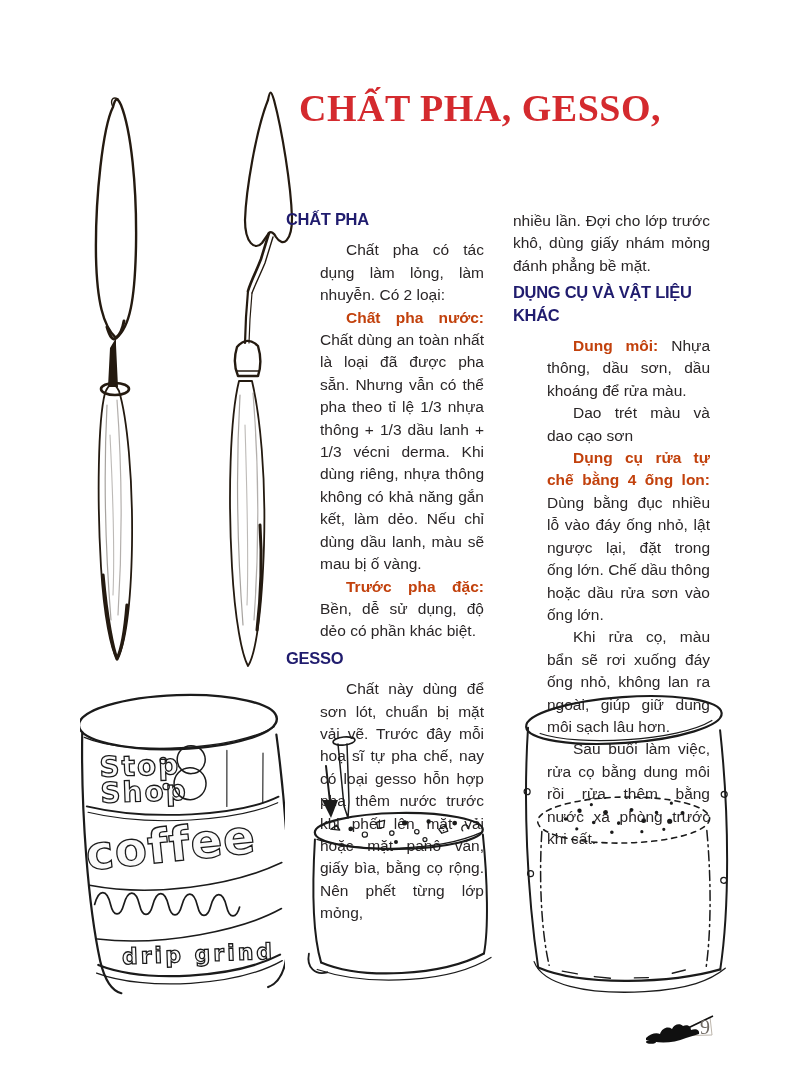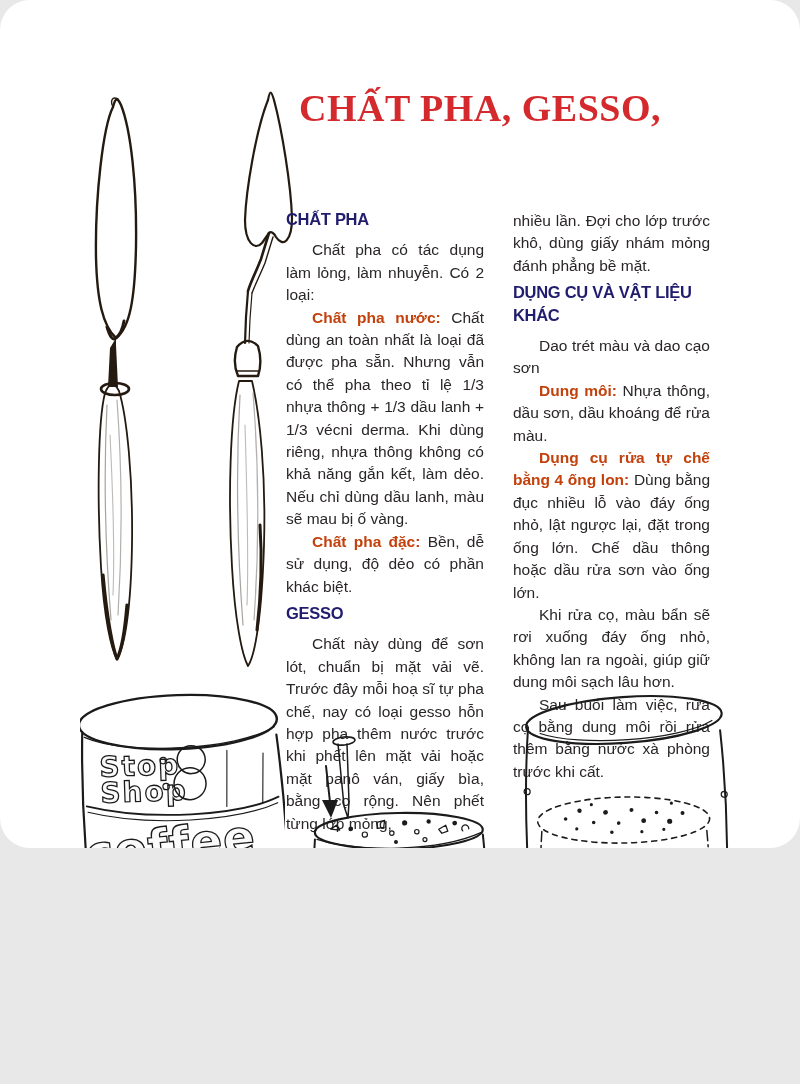--- a/index.html
+++ b/index.html
@@ -1,35 +1,34 @@
 <!DOCTYPE html>
 <html lang="vi"><head>
 <meta charset="utf-8">
 <style>
   html,body{margin:0;padding:0;background:#e8e8e8;}
   .page{
-    position:relative;width:800px;height:848px;background:#ffffff;
+    position:relative;width:800px;height:1084px;background:#ffffff;
     margin:0 auto;overflow:hidden;
     font-family:"Liberation Sans","DejaVu Sans",sans-serif;
     color:#2a2627;
-    border-radius:30px;
   }
   
   .title{
     position:absolute;left:299px;top:84px;width:420px;
     font-family:"Liberation Serif","DejaVu Serif",serif;
     font-weight:bold;font-size:38px;line-height:49px;
     color:#d42a2e;letter-spacing:.5px;
   }
   
   .col{position:absolute;top:208px;font-size:15.5px;line-height:22.4px;text-align:justify;}
   .col-left{left:286px;width:198px;}
   .col-right{left:513px;top:210px;width:197px;}
   .col p{margin:0;}
-  .col p.indent{text-indent:26px;}
+  .col p.indent{text-indent:26px;margin-left:34px;}
   h2{
     font-size:16.5px;font-weight:bold;color:#201c6e;
     letter-spacing:-.3px;margin:0 0 9px 0;text-align:left;
   }
   h2.gap{margin-top:4px;}
   .lead{color:#c2410c;font-weight:bold;}
   
   .illus{position:absolute;}
   .sketch{stroke:#241a10;fill:none;stroke-linecap:round;stroke-linejoin:round;}
   .ink{stroke:#1b1b1b;fill:none;stroke-linecap:round;stroke-linejoin:round;}
@@ -81,30 +80,30 @@
       <path class="sketch" stroke-width="1.2" opacity=".35" d="M198,318 C203,380 205,460 199,545"></path>
       <path class="sketch" stroke-width="1.1" opacity=".3" d="M190,350 C192,420 194,480 192,530"></path>
       <path class="sketch" stroke-width="3" d="M205,450 C207,480 206,520 202,555"></path>
     </g>
   </svg>
 
   <div class="col col-left">
     <h2>CHẤT PHA</h2>
     <p class="indent"><span>Chất pha có tác dụng làm lỏng, làm nhuyễn. Có 2 loại:</span></p>
     <p class="indent"><span class="lead">Chất pha nước:</span> <span>Chất dùng an toàn nhất là loại đã được pha sẵn. Nhưng vẫn có thể pha theo tỉ lệ 1/3 nhựa thông + 1/3 dầu lanh + 1/3 vécni derma. Khi dùng riêng, nhựa thông không có khả năng gắn kết, làm dẻo. Nếu chỉ dùng dầu lanh, màu sẽ mau bị ố vàng.</span></p>
-    <p class="indent"><span class="lead">Chất pha đặc:</span> <span>Bền, dễ sử dụng, độ dẻo có phần khác biệt.</span></p>
+    <p class="indent"><span class="lead">Trước pha đặc:</span> <span>Bền, dễ sử dụng, độ dẻo có phần khác biệt.</span></p>
     <h2 class="gap">GESSO</h2>
     <p class="indent"><span>Chất này dùng để sơn lót, chuẩn bị mặt vải vẽ. Trước đây mỗi hoạ sĩ tự pha chế, nay có loại gesso hỗn hợp pha thêm nước trước khi phết lên mặt vải hoặc mặt panô ván, giấy bìa, bằng cọ rộng. Nên phết từng lớp mỏng,</span></p>
   </div>
 
   <div class="col col-right">
     <p><span>nhiều lần. Đợi cho lớp trước khô, dùng giấy nhám mỏng đánh phẳng bề mặt.</span></p>
     <h2 class="gap">DỤNG CỤ VÀ VẬT LIỆU KHÁC</h2>
+    <p class="indent"><span class="lead">Dung môi:</span> <span>Nhựa thông, dầu sơn, dầu khoáng để rửa màu.</span></p>
     <p class="indent"><span>Dao trét màu và dao cạo sơn</span></p>
-    <p class="indent"><span class="lead">Dung môi:</span> <span>Nhựa thông, dầu sơn, dầu khoáng để rửa màu.</span></p>
     <p class="indent"><span class="lead">Dụng cụ rửa tự chế bằng 4 ống lon:</span> <span>Dùng bằng đục nhiều lỗ vào đáy ống nhỏ, lật ngược lại, đặt trong ống lớn. Chế dầu thông hoặc dầu rửa sơn vào ống lớn.</span></p>
     <p class="indent"><span>Khi rửa cọ, màu bẩn sẽ rơi xuống đáy ống nhỏ, không lan ra ngoài, giúp giữ dung môi sạch lâu hơn.</span></p>
     <p class="indent"><span>Sau buổi làm việc, rửa cọ bằng dung môi rồi rửa thêm bằng nước xà phòng trước khi cất.</span></p>
   </div>
 
   <svg class="illus" style="left:80px;top:690px" width="205" height="305" viewBox="0 0 205 305">
     <g transform="rotate(-2 102 150)">
       <ellipse class="ink" stroke-width="2.4" fill="#fffefc" cx="102" cy="32" rx="99" ry="27"></ellipse>
       <path class="ink" stroke-width="1.3" d="M8,44 C50,64 160,62 198,40"></path>
       <path class="ink" stroke-width="2.2" d="M6,40 C2,120 6,212 16,268 C20,288 26,298 36,301"></path>

